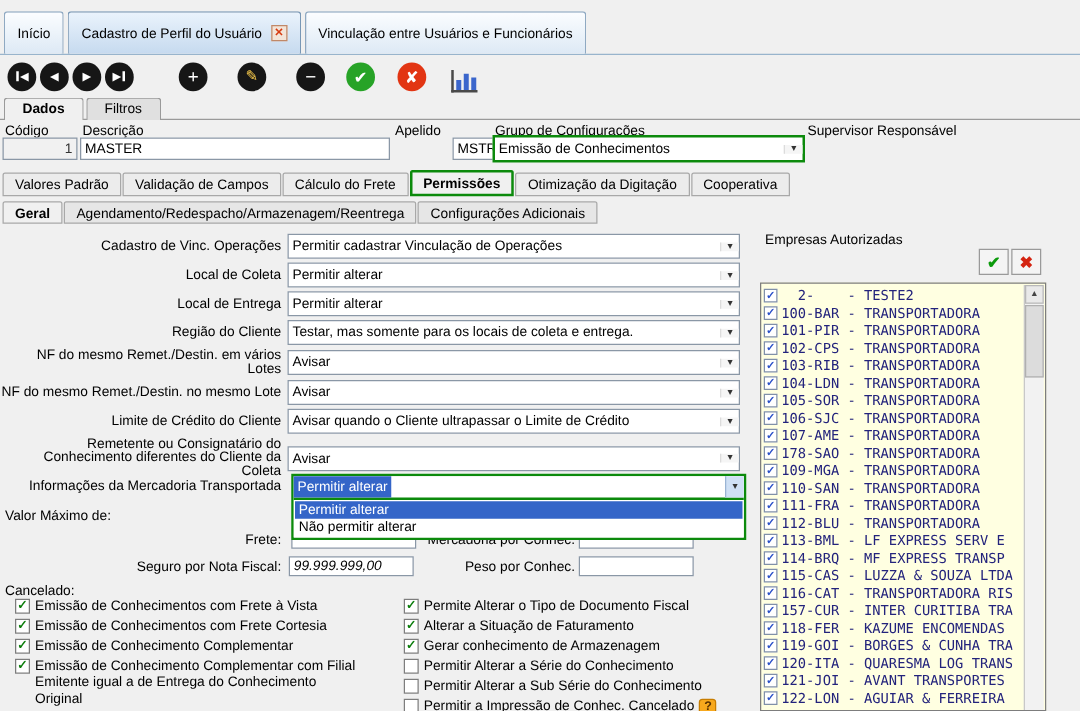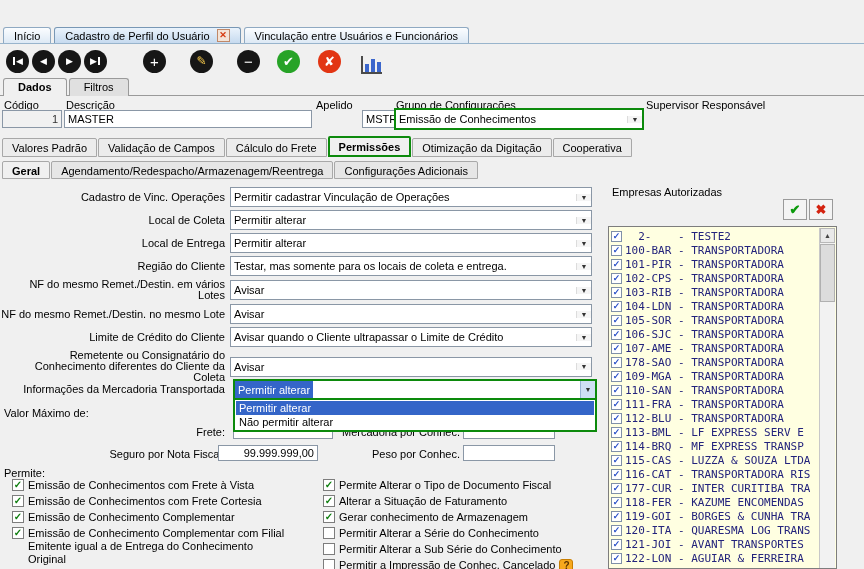--- a/index.html
+++ b/index.html
@@ -7,21 +7,21 @@
   body{font-family:"Liberation Sans",sans-serif;font-size:11px;color:#000;background:#f0f0f0}
   .app{position:absolute;top:0;left:0;width:864px;height:569px;background:#f0f0f0}
 
   
   .menubar{position:absolute;top:0;left:0;width:100%;height:19px;background:#007d7b;display:flex;align-items:center;padding-left:3px}
   .app-logo{width:13px;height:13px;border-radius:3px;background:radial-gradient(circle at 35% 35%,#ff9d9d,#c22020);margin-right:5px;flex:0 0 auto;border:1px solid #5c0f0f}
   .menu-item{padding:2px 8px 3px;text-decoration:underline;white-space:nowrap}
 
   
   .tabbar{position:absolute;top:19px;left:0;width:100%;height:25px;background:#f0f0f0;border-bottom:1px solid #98b4cc;display:flex;align-items:flex-end;padding-left:3px;gap:3px}
-  .wtab{height:16px;display:flex;align-items:center;gap:7px;padding:0 10px;background:linear-gradient(#fbfdff,#dde9f5);border:1px solid #8fa9c2;border-bottom:none;border-radius:3px 3px 0 0;white-space:nowrap}
+  .wtab{height:34px;display:flex;align-items:center;gap:7px;padding:0 10px;background:linear-gradient(#fbfdff,#dde9f5);border:1px solid #8fa9c2;border-bottom:none;border-radius:3px 3px 0 0;white-space:nowrap}
   .wtab.active{background:linear-gradient(#eaf3fc,#c6daEF);border-color:#7897b5}
   .close-box{width:13px;height:13px;display:flex;align-items:center;justify-content:center;background:#f3e4d8;border:1px solid #c08868;color:#d63a10;font-size:9px;font-weight:bold;line-height:1}
 
   
   .toolbar{position:absolute;top:45px;left:0;width:100%;height:32px;display:flex;align-items:center;padding-left:5px}
   .tbtn{width:23px;height:23px;border-radius:50%;display:flex;align-items:center;justify-content:center;color:#fff;background:#161616;border:none;font-family:inherit}
   .tbtn .tri{font-size:9px;line-height:1;color:#fff}
   .tbtn .bar{width:2px;height:8px;background:#fff;margin:0 1px}
   .chart-btn{width:26px;height:26px;background:transparent;border:none;display:flex;align-items:flex-end;justify-content:center}
   .chart-icon{display:flex;align-items:flex-end;gap:2px;height:18px;border-left:2px solid #4a4a4a;border-bottom:2px solid #4a4a4a;padding:0 1px 0 2px}
@@ -256,25 +256,25 @@
           <div class="dditem">Não permitir alterar</div>
         </div>
     </div>
 
     <div class="vm-label" style="left:4px;top:311px">Valor Máximo de:</div>
     <div class="vm-label r" style="left:0;top:330px;width:230px;padding-right:5px">Frete:</div>
     <input class="vm-input" style="left: 233px; top: 327px; width: 100px; text-align: right;" value="">
     <div class="vm-label r" style="left:340px;top:330px;width:120px">Mercadoria por Conhec.</div>
     <input class="vm-input" style="left: 463px; top: 327px; width: 92px; text-align: right;" value="">
     <div class="vm-label r" style="left:0;top:352px;width:230px;padding-right:5px">Seguro por Nota Fiscal:</div>
-    <input class="vm-input" style="left: 218px; top: 349px; width: 100px; text-align: right;" value="99.999.999,00">
+    <input class="vm-input" style="left: 231px; top: 349px; width: 100px;  font-style: italic;" value="99.999.999,00">
     <div class="vm-label r" style="left:340px;top:352px;width:120px">Peso por Conhec.</div>
     <input class="vm-input" style="left: 463px; top: 349px; width: 92px; text-align: right;" value="">
 
-    <div class="vm-label" style="left:4px;top:371px">Permite:</div>
+    <div class="vm-label" style="left:4px;top:371px">Cancelado:</div>
     <div class="checkcol" style="left:12px;top:383px;width:305px" id="perm-left">
         <div class="chk">
           <span class="cb">✓</span>
           <span class="clabel">Emissão de Conhecimentos com Frete à Vista</span>
         </div>
         <div class="chk">
           <span class="cb">✓</span>
           <span class="clabel">Emissão de Conhecimentos com Frete Cortesia</span>
         </div>
         <div class="chk">
@@ -388,21 +388,21 @@
           <div class="emp-row">
             <span class="emp-cb">✓</span>
             <span class="emp-text">115-CAS - LUZZA &amp; SOUZA LTDA</span>
           </div>
           <div class="emp-row">
             <span class="emp-cb">✓</span>
             <span class="emp-text">116-CAT - TRANSPORTADORA RIS</span>
           </div>
           <div class="emp-row">
             <span class="emp-cb">✓</span>
-            <span class="emp-text">177-CUR - INTER CURITIBA TRA</span>
+            <span class="emp-text">157-CUR - INTER CURITIBA TRA</span>
           </div>
           <div class="emp-row">
             <span class="emp-cb">✓</span>
             <span class="emp-text">118-FER - KAZUME ENCOMENDAS</span>
           </div>
           <div class="emp-row">
             <span class="emp-cb">✓</span>
             <span class="emp-text">119-GOI - BORGES &amp; CUNHA TRA</span>
           </div>
           <div class="emp-row">

